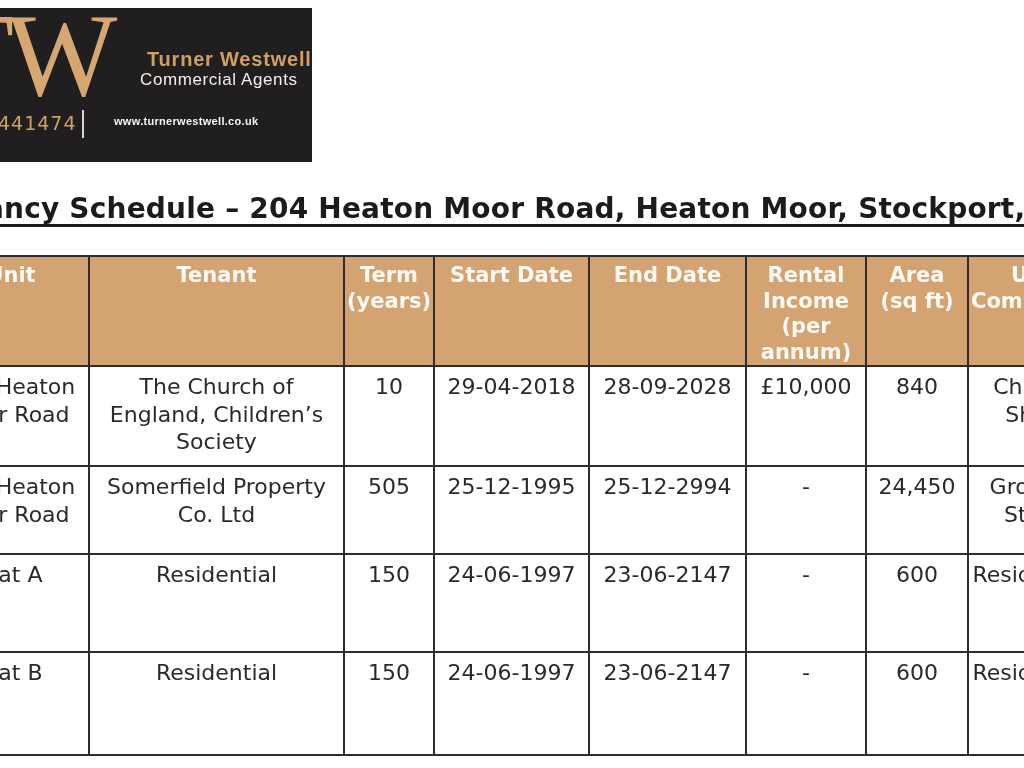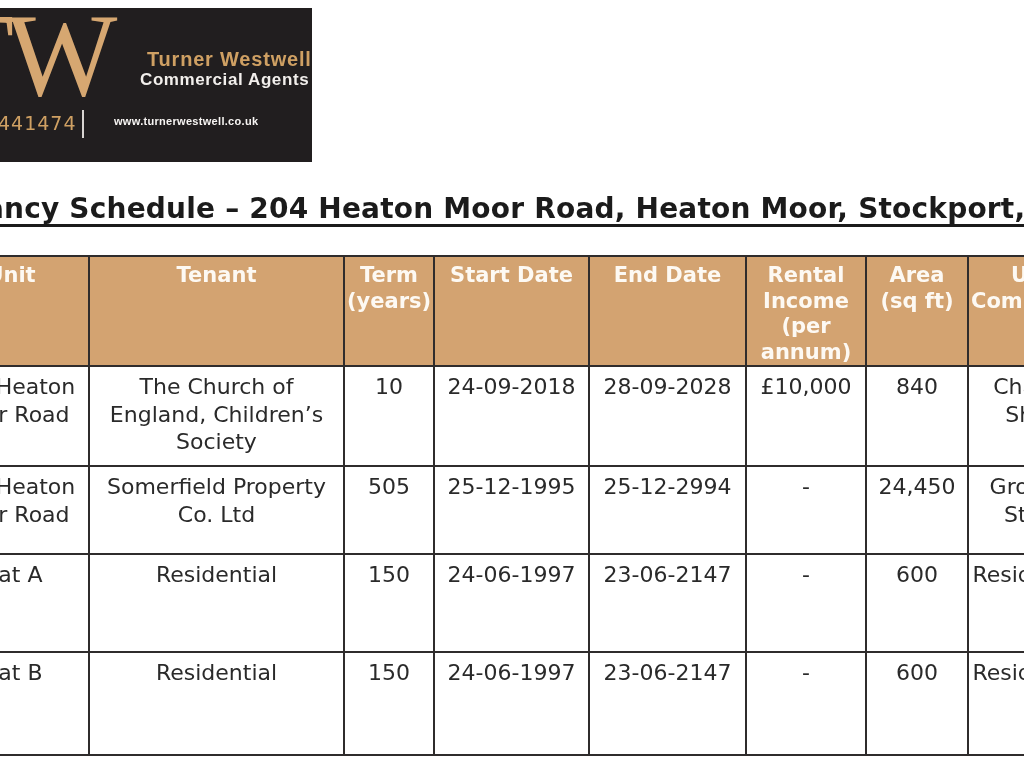--- a/index.html
+++ b/index.html
@@ -21,21 +21,21 @@
     font-family:"Liberation Serif",serif;font-size:118px;line-height:1;
     letter-spacing:-8px;color:var(--monogram);font-weight:400;
   }
   .logo-name{
     position:absolute;left:210px;top:40px;
     font-family:"Liberation Sans",sans-serif;font-weight:bold;
     font-size:20px;letter-spacing:.8px;color:var(--gold);white-space:nowrap;margin-left:7px;
   }
   .logo-tagline{
     position:absolute;left:210px;top:62px;
-    font-family:"Liberation Sans",sans-serif;font-weight:bold;
+    font-family:"Liberation Sans",sans-serif;font-weight:normal;
     font-size:17px;letter-spacing:.6px;color:#f2efec;white-space:nowrap;
   }
   .logo-phone{
     position:absolute;left:68px;top:104px;
     font-size:19px;letter-spacing:1px;color:var(--gold);white-space:nowrap;
   }
   .logo-sep{
     position:absolute;left:152px;top:102px;width:2px;height:28px;background:#d8d4d2;
   }
   .logo-site{
@@ -116,21 +116,21 @@
       </tr>
     </thead>
     <tbody>
       <tr class="r0">
         <td>204 Heaton
 Moor Road</td>
         <td>The Church of
 England, Children’s
 Society</td>
         <td>10</td>
-        <td>24-09-2018</td>
+        <td>29-04-2018</td>
         <td>28-09-2028</td>
         <td>£10,000</td>
         <td>840</td>
         <td>Charity
 Shop</td>
       </tr>
       <tr class="r1">
         <td>204 Heaton
 Moor Road</td>
         <td>Somerfield Property

